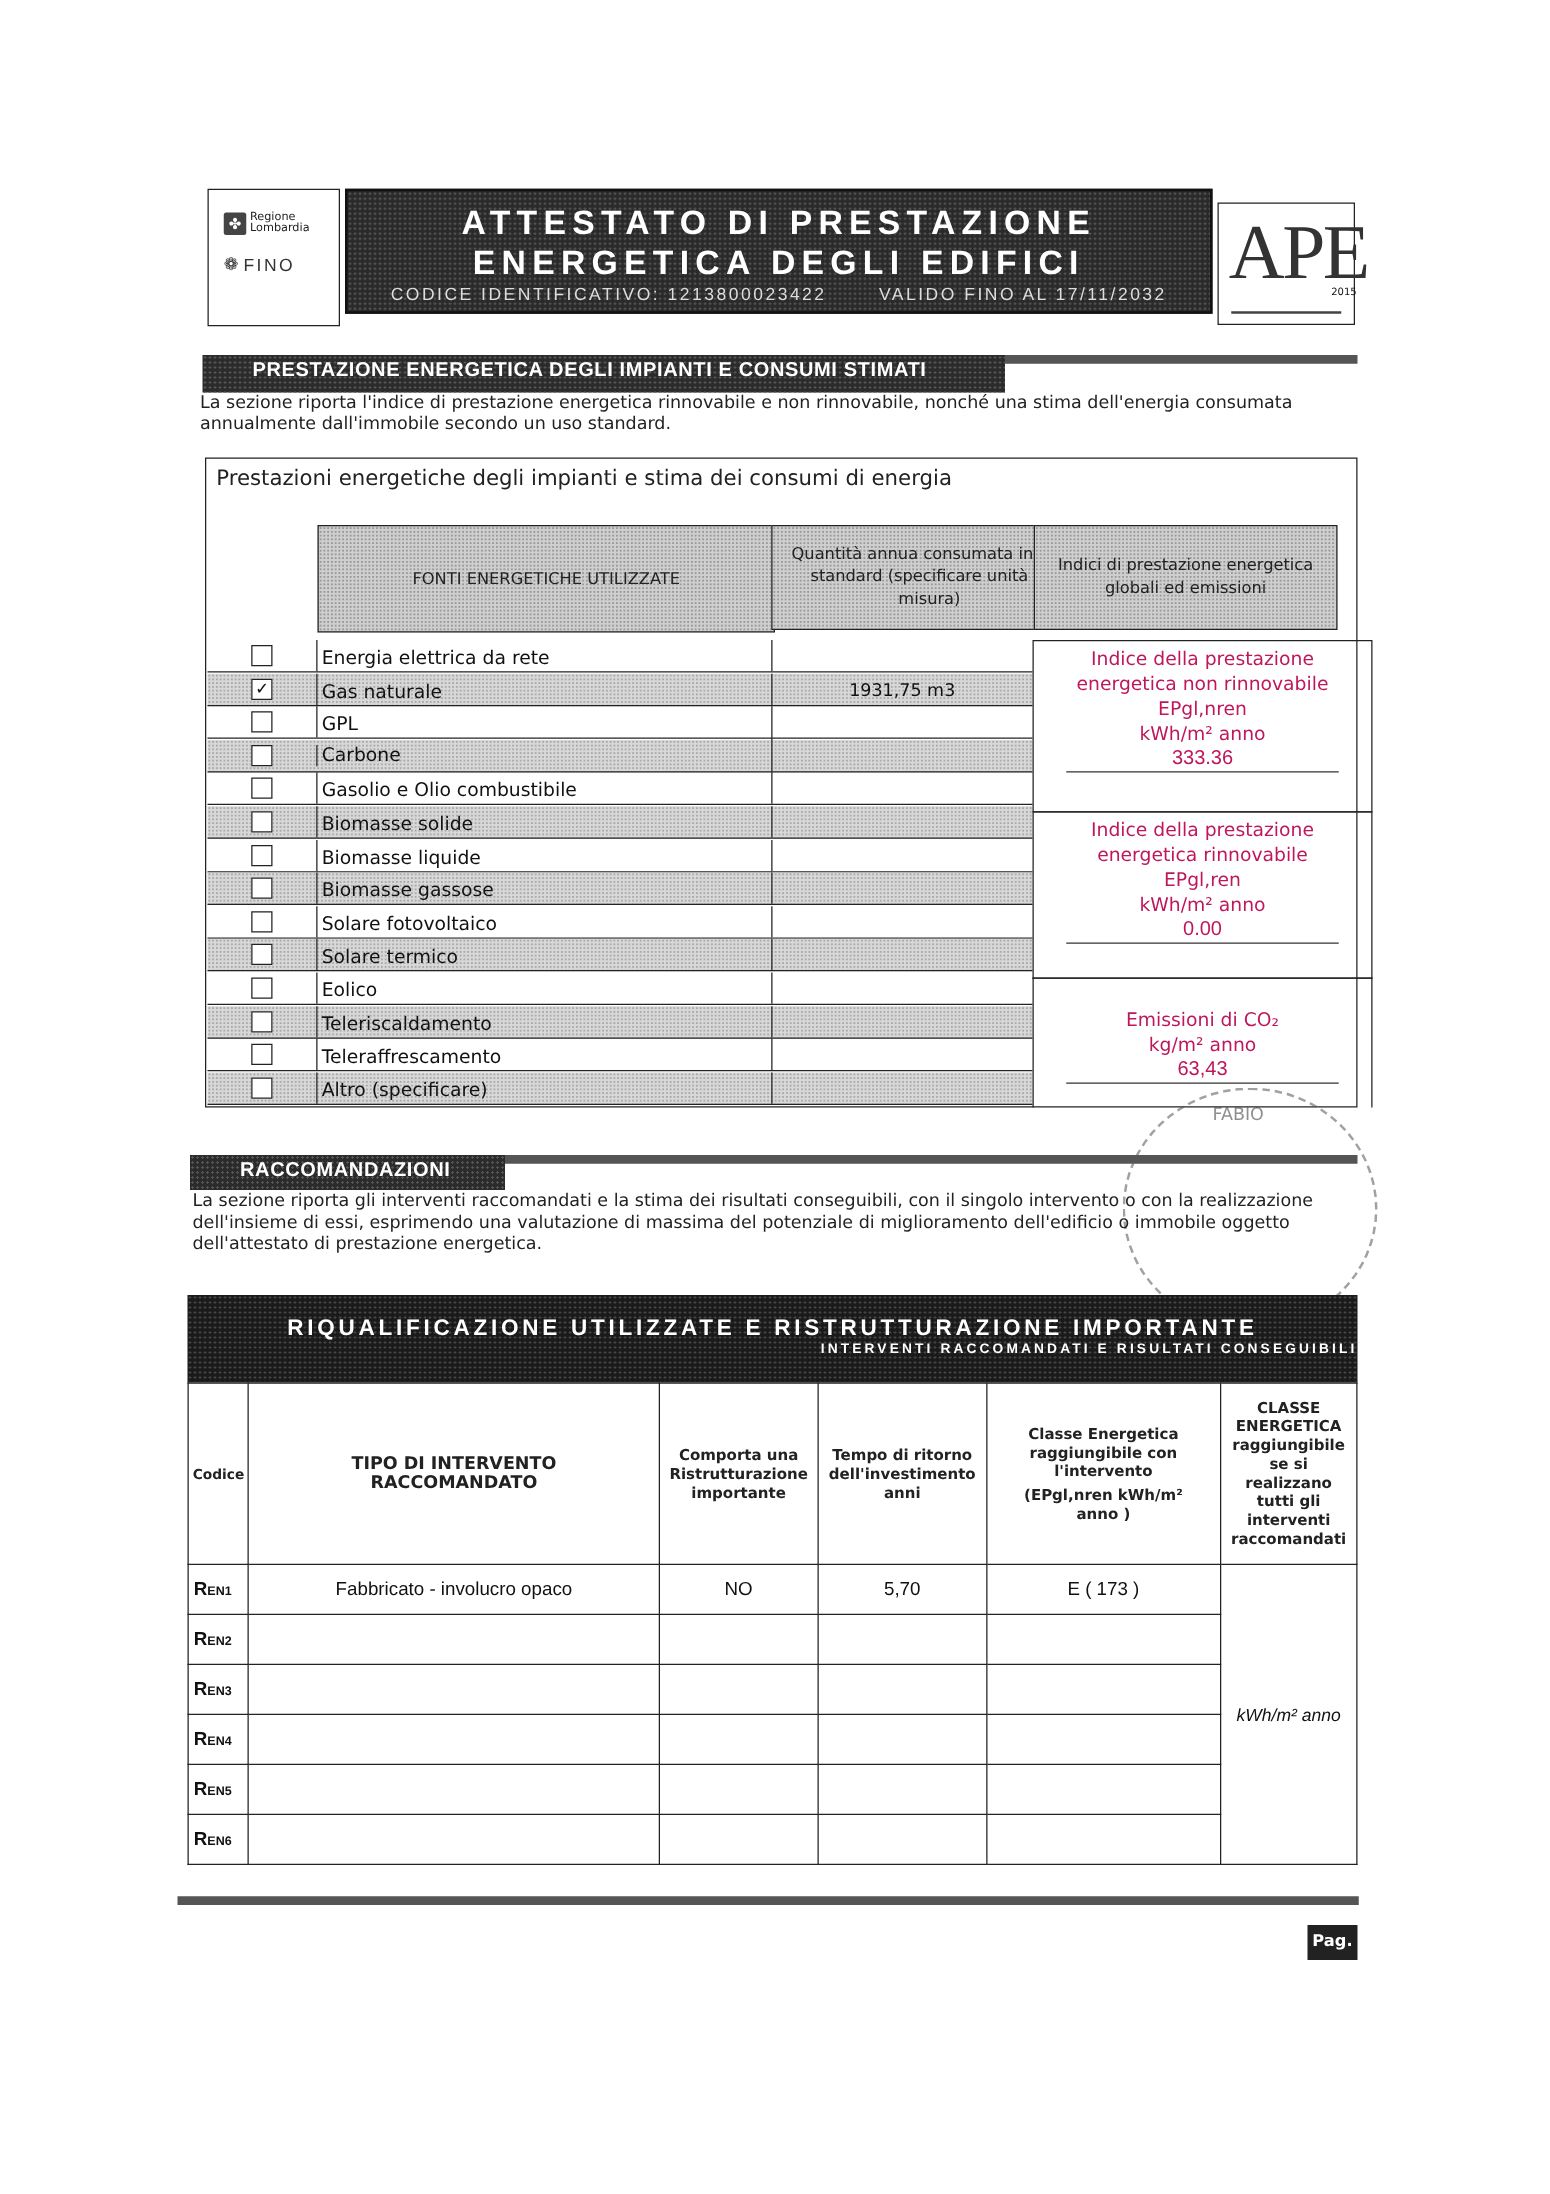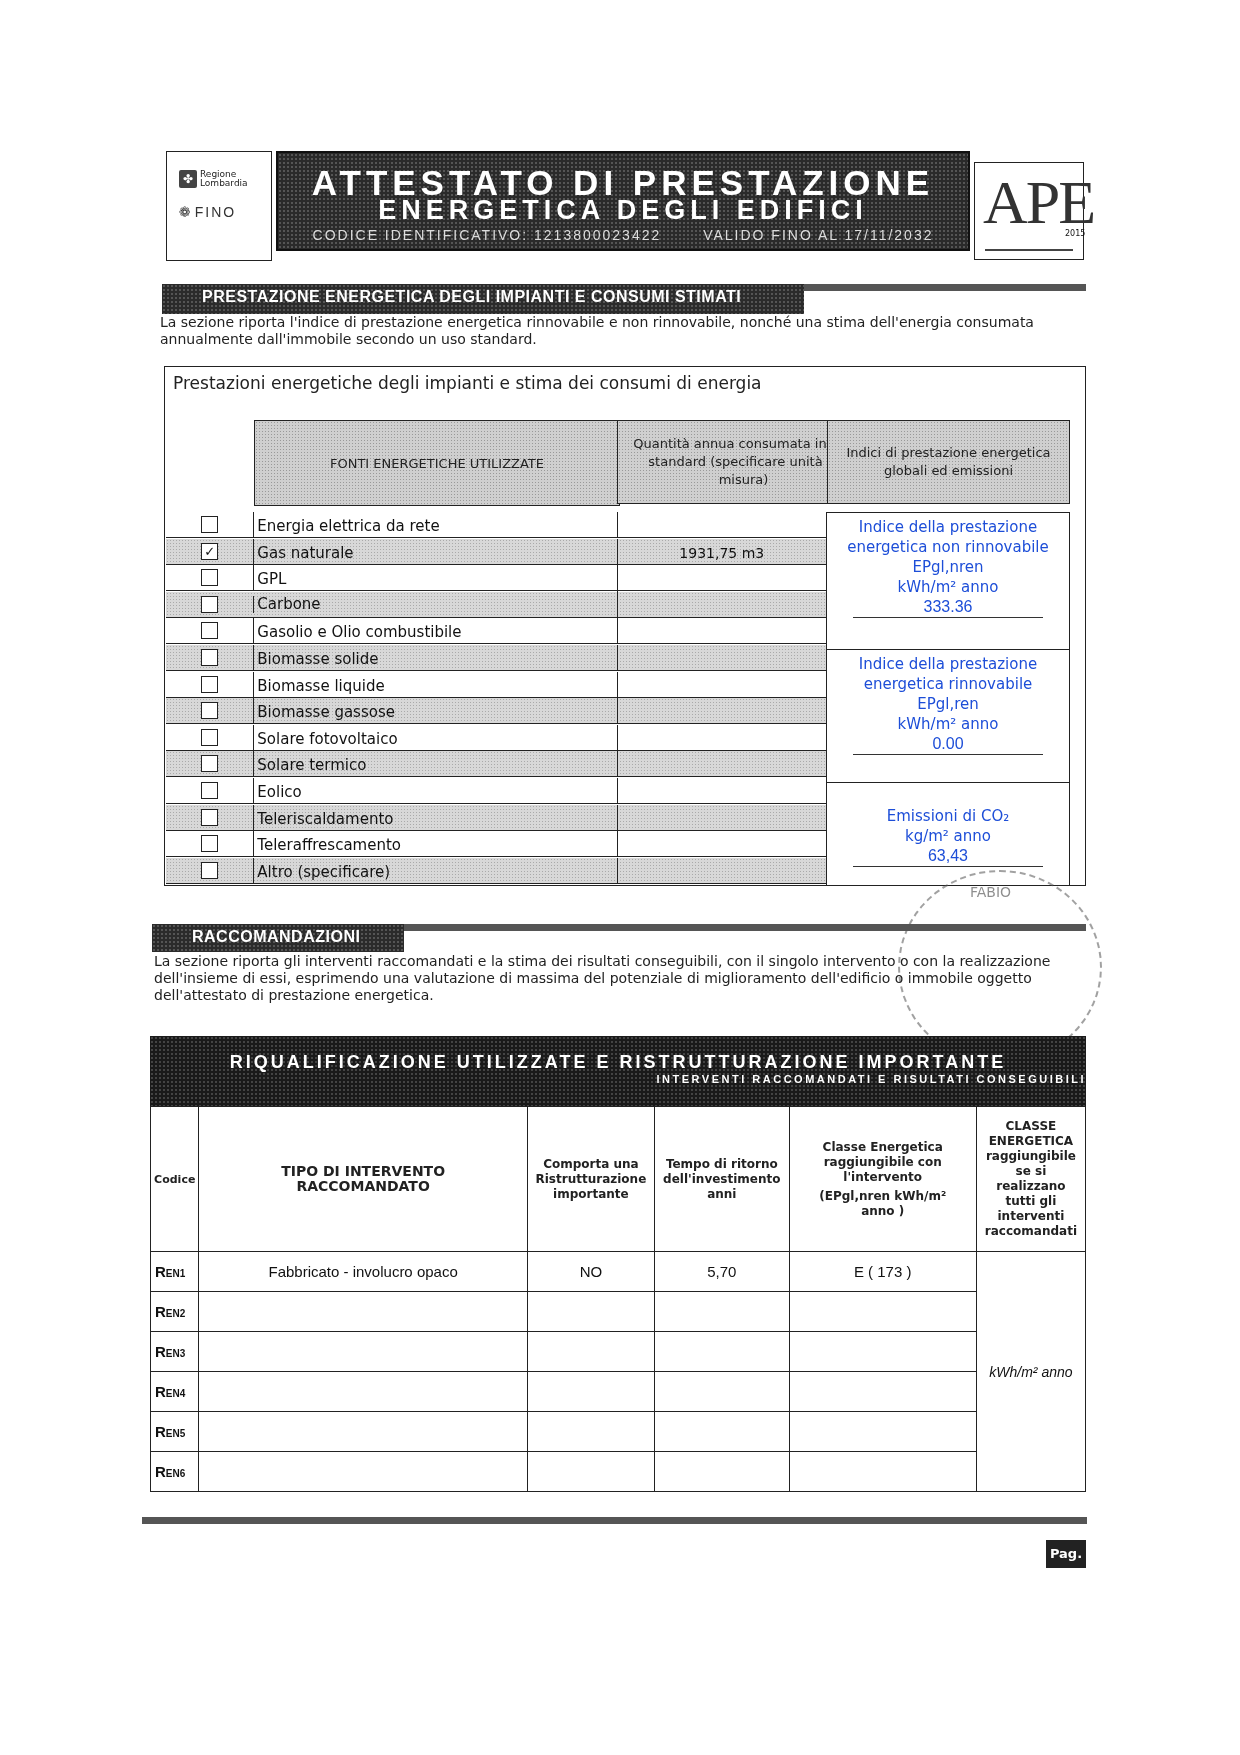--- a/index.html
+++ b/index.html
@@ -9,21 +9,21 @@
   .logo-box { left:166px; top:151px; width:106px; height:110px; border:1.5px solid #222; box-sizing:border-box; font-size:10px; }
   .logo-rl { position:absolute; left:12px; top:18px; display:flex; align-items:center; gap:3px; }
   .rl-icon { width:18px; height:18px; background:#444; border-radius:2px; color:#fff; font-size:12px; text-align:center; line-height:18px; }
   .rl-text { font-size:9px; line-height:9px; color:#222; }
   .logo-aria { position:absolute; left:12px; top:52px; display:flex; align-items:center; gap:4px; }
   .aria-icon { font-size:14px; color:#333; }
   .aria-text { font-size:14px; letter-spacing:2px; color:#333; font-family:"Liberation Sans", sans-serif; }
   .title-box { left:276px; top:151px; width:694px; height:100px; background:#2a2a2a; border:2px solid #111; box-sizing:border-box;
      background-image: radial-gradient(#555 1px, transparent 1px); background-size:4px 4px; }
   .title-line { position:absolute; left:0; right:0; text-align:center; color:#fff; font-weight:bold; font-family:"Liberation Sans", sans-serif; letter-spacing:5px; }
-  .t1 { top:10px; font-size:35px; }
+  .t1 { top:10px; font-size:27px; }
   .t2 { top:42px; font-size:27px; }
   .t3 { top:74px; font-size:14px; letter-spacing:2px; color:#ddd; font-weight:normal; }
   .t3 span { margin:0 18px; }
   .ape-box { left:974px; top:162px; width:110px; height:98px; border:1.5px solid #222; box-sizing:border-box; }
   .ape-text { position:absolute; left:8px; top:4px; font-family:"Liberation Serif", serif; font-size:62px; color:#333; letter-spacing:-2px; }
   .ape-year { position:absolute; left:90px; top:66px; font-size:8px; }
   .ape-line { position:absolute; left:10px; right:10px; top:86px; height:2px; background:#444; }
   
   .sec-bar { height:7px; background:#555; }
   .sec-title { background:#2b2b2b; color:#fff; font-weight:bold; font-family:"Liberation Sans", sans-serif; font-size:16px; padding:4px 0 0 40px; box-sizing:border-box; letter-spacing:0.5px;
@@ -33,21 +33,21 @@
   .panel { left:164px; top:366px; width:922px; height:520px; border:1.5px solid #222; box-sizing:border-box; }
   .panel-title { position:absolute; left:8px; top:6px; font-size:17px; color:#222; }
   .hdr-cell { background:#cfcfcf; border:1.5px solid #222; font-size:13px; text-align:center; color:#222; height:84px;
      background-image: radial-gradient(#999 1px, transparent 1px); background-size:3px 3px; }
   .row { position:absolute; left:166px; height:26px; width:660px; border-bottom:1.5px solid #222; box-sizing:border-box; display:flex; }
   .row.shade { background:#d8d8d8; background-image: radial-gradient(#aaa 1px, transparent 1px); background-size:3px 3px; }
   .chk-cell { width:88px; display:flex; align-items:center; justify-content:center; border-right:1.5px solid #222; }
   .chk { width:15px; height:15px; border:1.5px solid #222; background:#fff; font-size:13px; line-height:15px; text-align:center; }
   .name-cell { width:362px; font-size:15px; padding-left:3px; line-height:28px; border-right:1.5px solid #222; }
   .qty-cell { width:210px; font-size:14px; text-align:center; line-height:28px; }
-  .idx-box { position:absolute; left:826px; width:244px; border:1.5px solid #222; box-sizing:border-box; text-align:center; font-size:15px; line-height:20px; color:#1d4ed8; }
+  .idx-box { position:absolute; left:826px; width:272px; border:1.5px solid #222; box-sizing:border-box; text-align:center; font-size:15px; line-height:20px; color:#be185d; }
   .idx-val { display:block; margin:0 26px; border-bottom:1.5px solid #333; font-family:"Liberation Sans", sans-serif; font-size:16px; }
   
   .rq-head { left:150px; top:1036px; width:936px; height:70px; background:#1a1a1a; color:#fff; text-align:center; font-family:"Liberation Sans", sans-serif; font-weight:bold;
      background-image: radial-gradient(#444 1px, transparent 1px); background-size:4px 4px; }
   .rq-t1 { font-size:18px; letter-spacing:3px; padding-top:16px; }
   .rq-t2 { font-size:11px; letter-spacing:2.5px;text-align:right; }
   .rtable { position:absolute; left:150px; top:1106px; width:936px; border-collapse:collapse; }
   .rtable th, .rtable td { border:1.5px solid #222; text-align:center; font-size:12px; }
   .rtable th { height:142px; font-weight:bold; color:#222; line-height:15px; }
   .rtable td { height:37px; font-family:"Liberation Sans", sans-serif; font-size:15px; }

